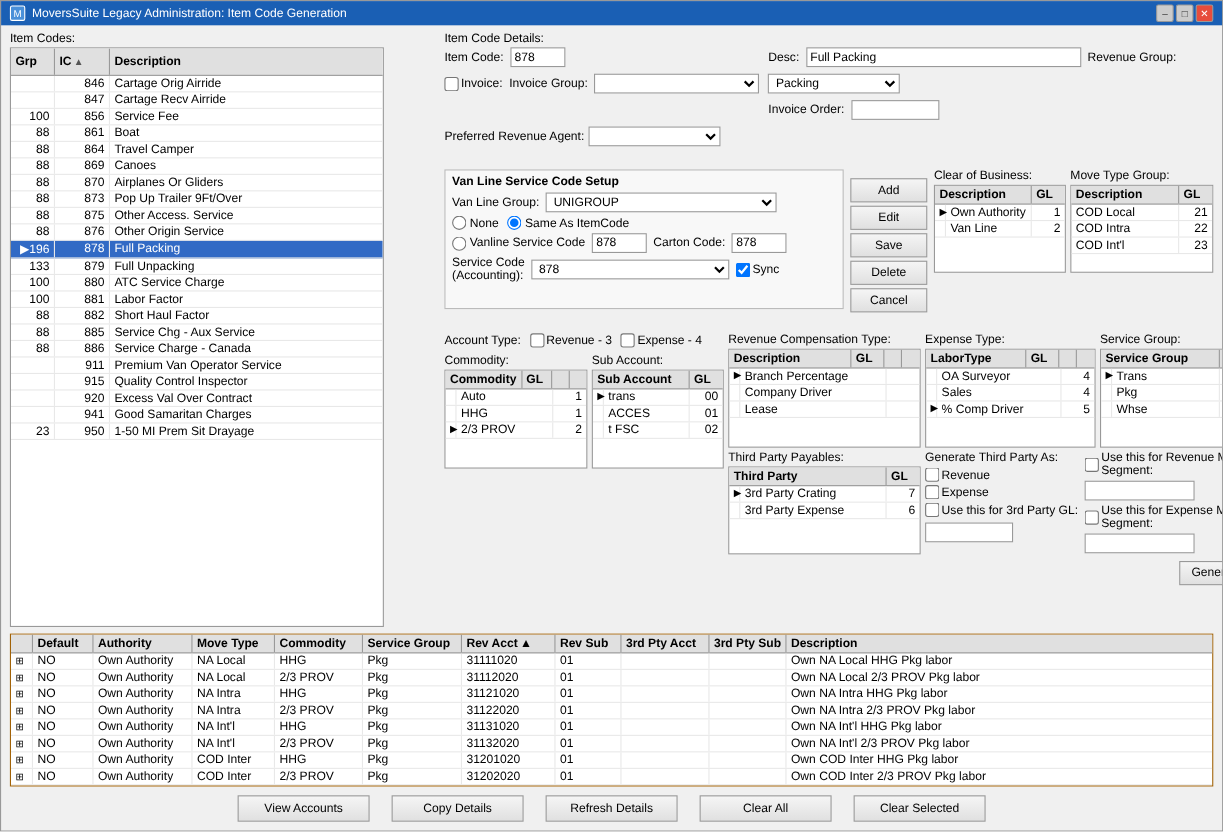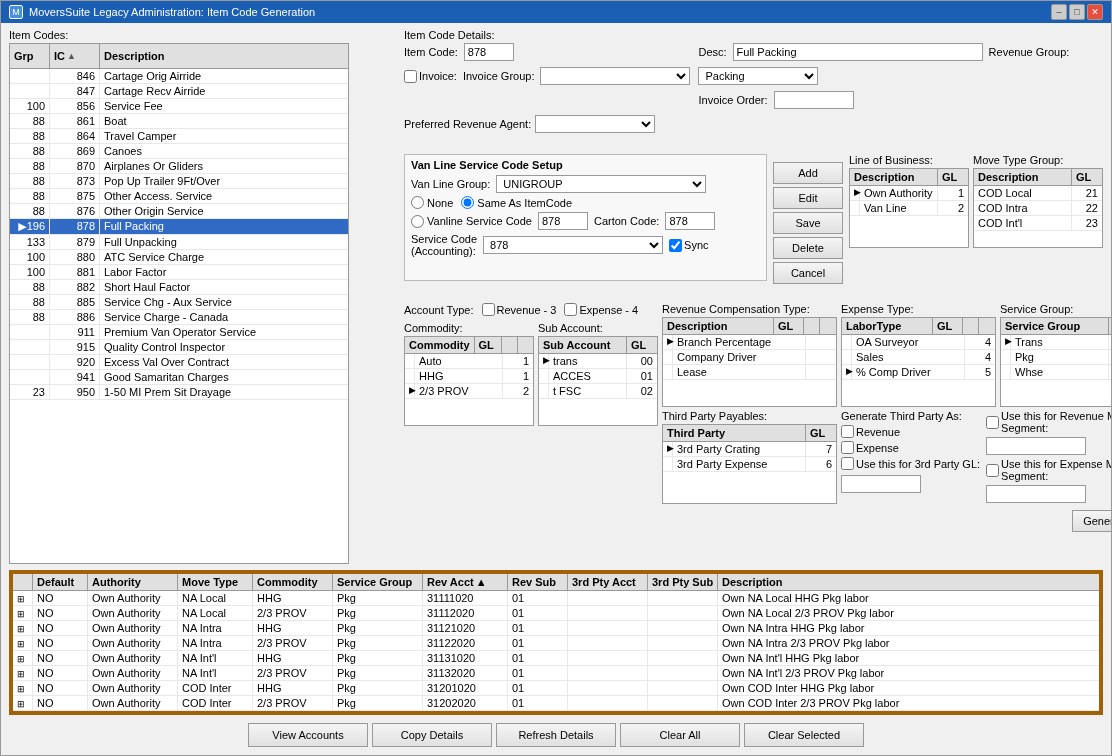--- a/index.html
+++ b/index.html
@@ -242,21 +242,21 @@
       border-bottom: 1px solid #e8e8e8;
     }
     .small-td {
       padding: 1px 4px;
       border-right: 1px solid #e8e8e8;
       font-size: 11px;
     }
     .small-td:last-child { border-right: none; }
     
     .bottom-table {
-      border: 4px solid #a16207;
+      border: 1px solid #a16207;
       background: white;
       margin-top: 2px;
     }
     .bottom-table-header {
       display: flex;
       background: #e0e0e0;
       border-bottom: 1px solid #999;
       font-size: 11px;
       font-weight: bold;
     }
@@ -277,21 +277,21 @@
     .bottom-td {
       padding: 1px 4px;
       border-right: 1px solid #e8e8e8;
       font-size: 11px;
       white-space: nowrap;
     }
     .bottom-td:last-child { border-right: none; }
     
     .footer-buttons {
       display: flex;
-      gap: 4px;
+      gap: 20px;
       justify-content: center;
       padding: 4px 0 2px;
       flex-shrink: 0;
     }
     .footer-btn {
       border: 1px solid #999;
       background: linear-gradient(to bottom, #f5f5f5, #e0e0e0);
       font-size: 11px;
       padding: 3px 16px;
       cursor: pointer;
@@ -585,21 +585,21 @@
             <button class="btn" style="width:70px;">Add</button>
             <button class="btn" style="width:70px;">Edit</button>
             <button class="btn" style="width:70px;">Save</button>
             <button class="btn" style="width:70px;">Delete</button>
             <button class="btn" style="width:70px;">Cancel</button>
           </div>
 
           <div style="display:flex; gap:4px;">
 
             <div>
-              <div class="table-panel-title">Line of Business:</div>
+              <div class="table-panel-title">Clear of Business:</div>
               <div class="small-table-container" style="width:120px; height:80px;">
                 <div class="small-table-header">
                   <div class="small-th" style="flex:1;">Description</div>
                   <div class="small-th" style="width:30px;">GL</div>
                 </div>
                 <div class="small-table-body" id="lob-body">
                     <div class="small-row">
     <div class="small-td" style="width:10px; font-size:9px;">▶</div>
     <div class="small-td" style="flex:1;">Own Authority</div>
     <div class="small-td gl-col">1</div>

